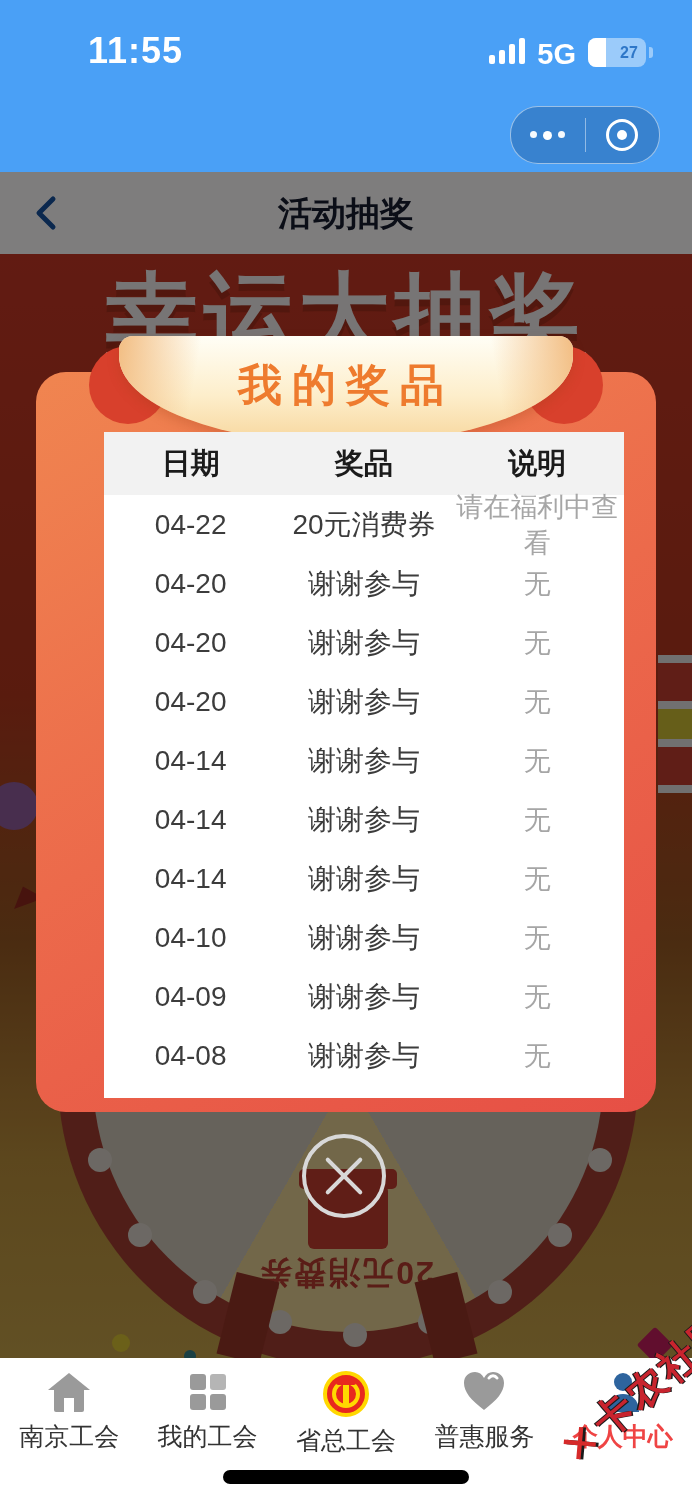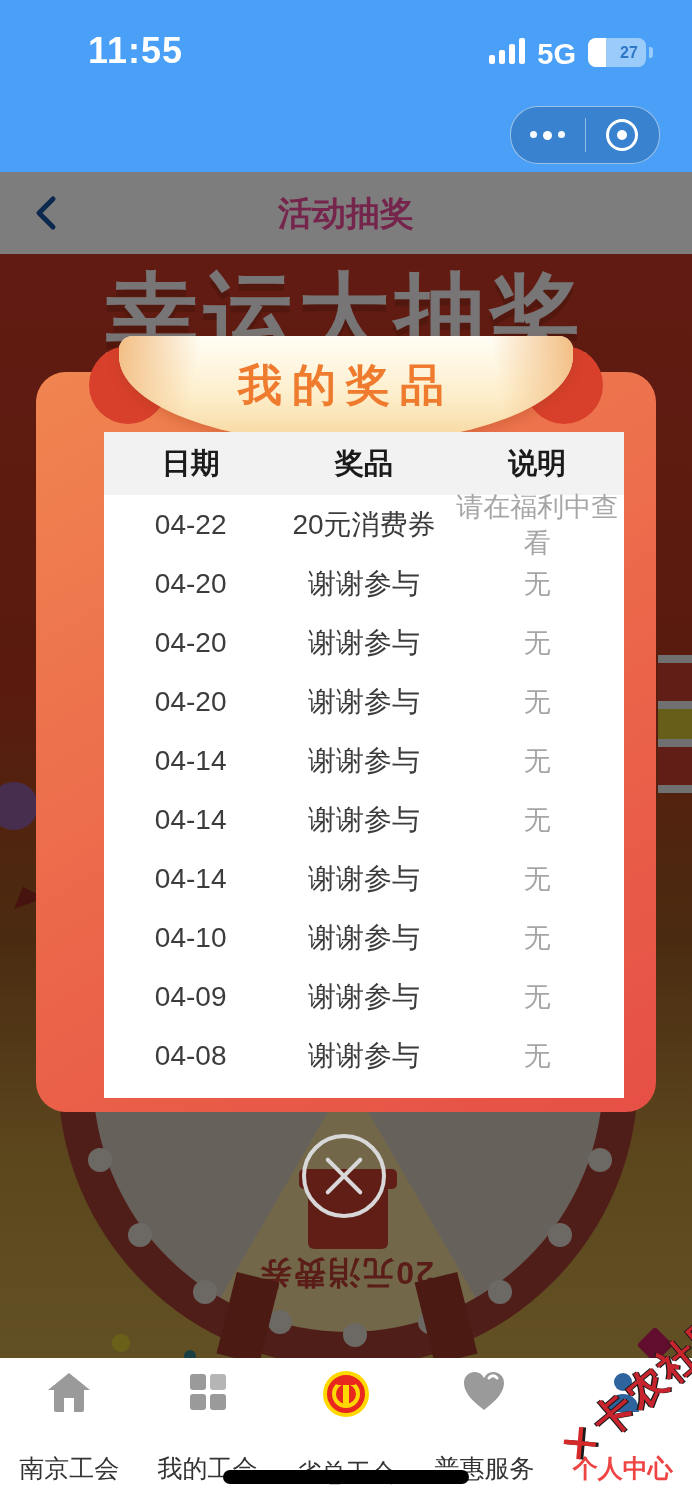--- a/index.html
+++ b/index.html
@@ -26,21 +26,21 @@
   .cap-div{width:1px;height:34px;background:rgba(255,255,255,.45);}
   .dots{display:flex;gap:6px;}
   .dots i{width:9px;height:9px;border-radius:50%;background:#fff;}
   .dots i:first-child,.dots i:last-child{width:7px;height:7px;opacity:.95;}
   .target{width:26px;height:26px;border:3px solid #fff;border-radius:50%;display:flex;align-items:center;justify-content:center;}
   .target i{width:10px;height:10px;border-radius:50%;background:#fff;}
 
   
   .page{position:absolute;top:172px;left:0;width:692px;height:1186px;overflow:hidden;}
   .navbar{position:absolute;top:0;left:0;right:0;height:82px;background:#fff;z-index:1;}
-  .nav-title{height:82px;line-height:82px;text-align:center;font-size:34px;font-weight:600;color:#ec4899;}
+  .nav-title{height:82px;line-height:82px;text-align:center;font-size:34px;font-weight:600;color:#0f172a;}
   .back-btn{position:absolute;left:26px;top:19px;width:44px;height:44px;}
   .back-btn svg{display:block;}
 
   .bg{position:absolute;top:82px;left:0;right:0;height:1104px;
       background:linear-gradient(180deg,#c43321 0%,#b23418 40%,#93551e 62%,#b98e38 82%,#c4a246 100%);overflow:hidden;}
   .banner-title{position:absolute;top:0;left:0;right:0;text-align:center;
       font-size:92px;font-weight:800;color:#f0efee;letter-spacing:4px;
       text-shadow:0 7px 0 rgba(120,30,10,.4);text-decoration:underline;}
   
   .wheel-outer{position:absolute;left:58px;top:533px;width:580px;height:580px;border-radius:50%;background:#a03a2c;}
@@ -94,21 +94,21 @@
   .close-btn{position:absolute;left:302px;top:962px;width:84px;height:84px;border-radius:50%;
       border:4px solid #d8d8d8;z-index:3;background:transparent;}
   .close-btn::before,.close-btn::after{content:"";position:absolute;left:50%;top:50%;width:50px;height:4px;
       background:#d8d8d8;border-radius:2px;}
   .close-btn::before{transform:translate(-50%,-50%) rotate(45deg);}
   .close-btn::after{transform:translate(-50%,-50%) rotate(-45deg);}
 
   
   .tabbar{position:absolute;left:0;right:0;top:1358px;height:142px;background:#fff;display:flex;z-index:4;}
   .tab{flex:1;display:flex;flex-direction:column;align-items:center;padding-top:12px;gap:6px;}
-  .tab .lbl{font-size:25px;color:#333;margin-top:32px;}
+  .tab .lbl{font-size:25px;color:#333;}
   .tab.active .lbl{color:#ef4444;font-weight:bold;}
   .tab svg{display:block;}
   .indicator{position:absolute;left:50%;transform:translateX(-50%);bottom:16px;width:246px;height:14px;border-radius:8px;background:#000;z-index:5;}
 
   
   .watermark{position:absolute;left:566px;top:1428px;transform:rotate(-40deg);transform-origin:left center;
       z-index:10;display:flex;align-items:center;gap:6px;white-space:nowrap;}
   .wm-logo{font-size:44px;font-weight:800;color:#d62a2a;text-shadow:2px 2px 0 #1a1a1a;}
   .wm-text{font-size:40px;font-weight:800;color:#c8242e;letter-spacing:2px;
       text-shadow:1px 1px 0 #1a1a1a,-1px -1px 0 #1a1a1a;}

